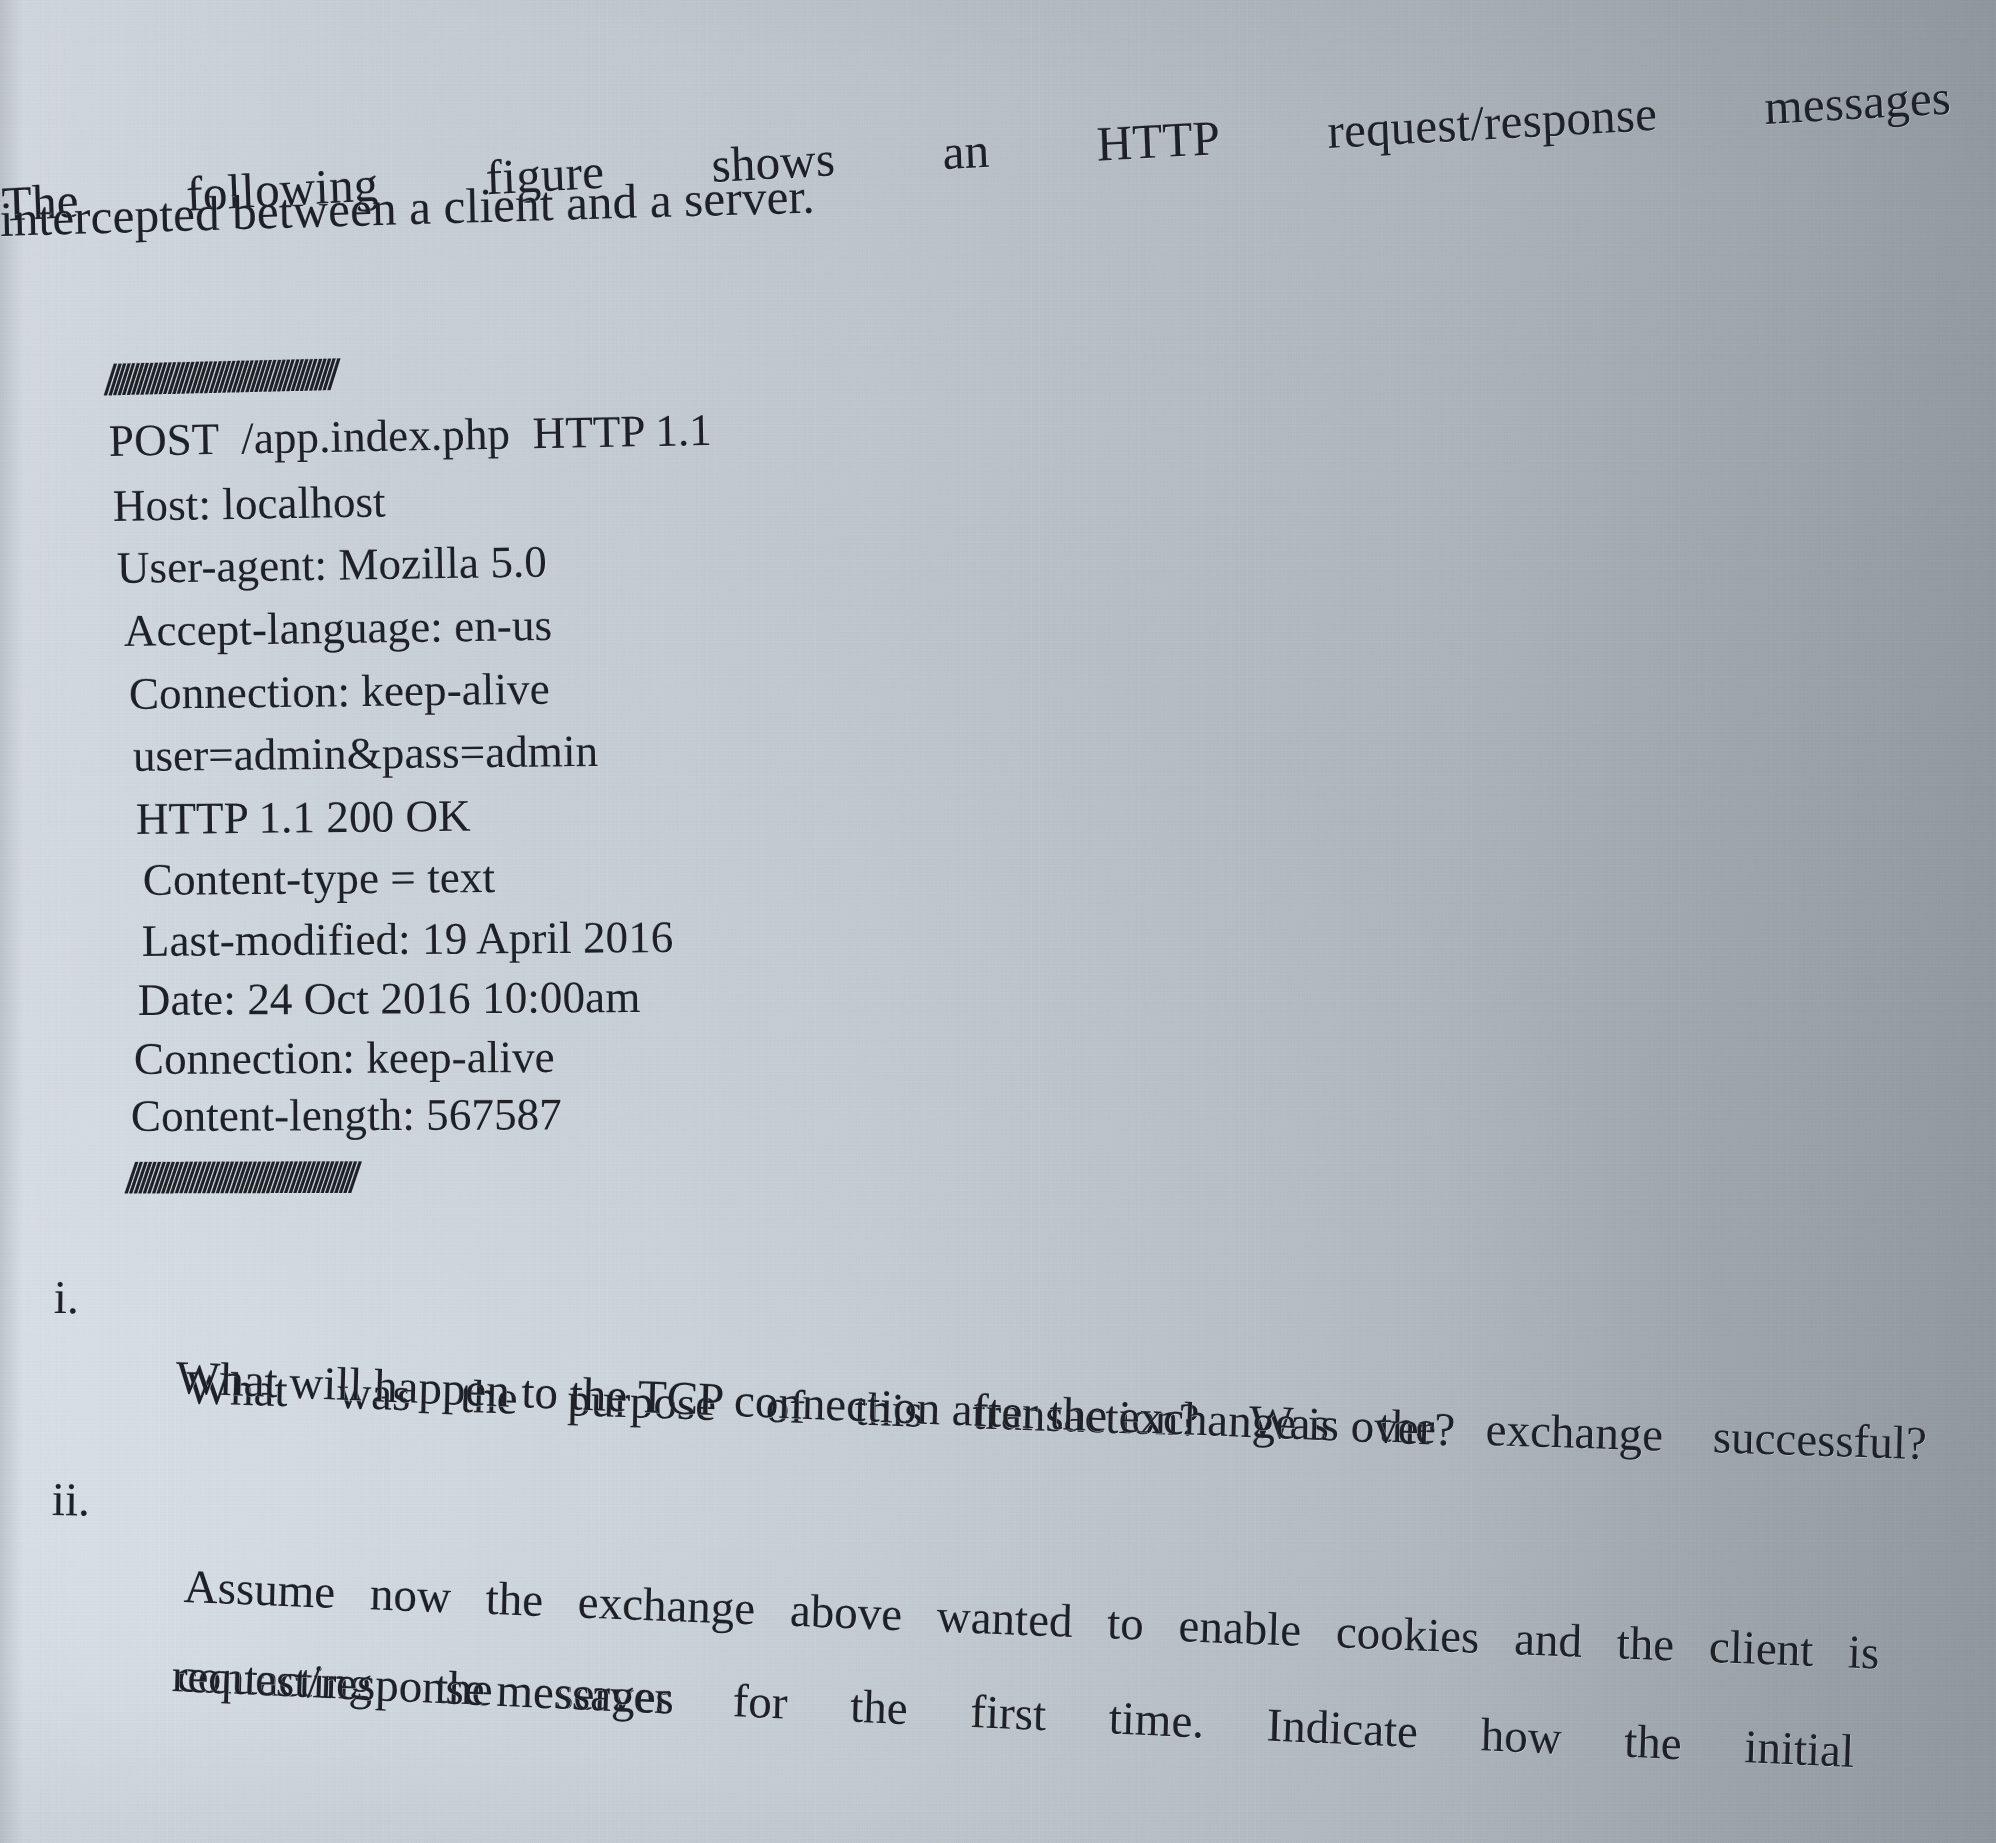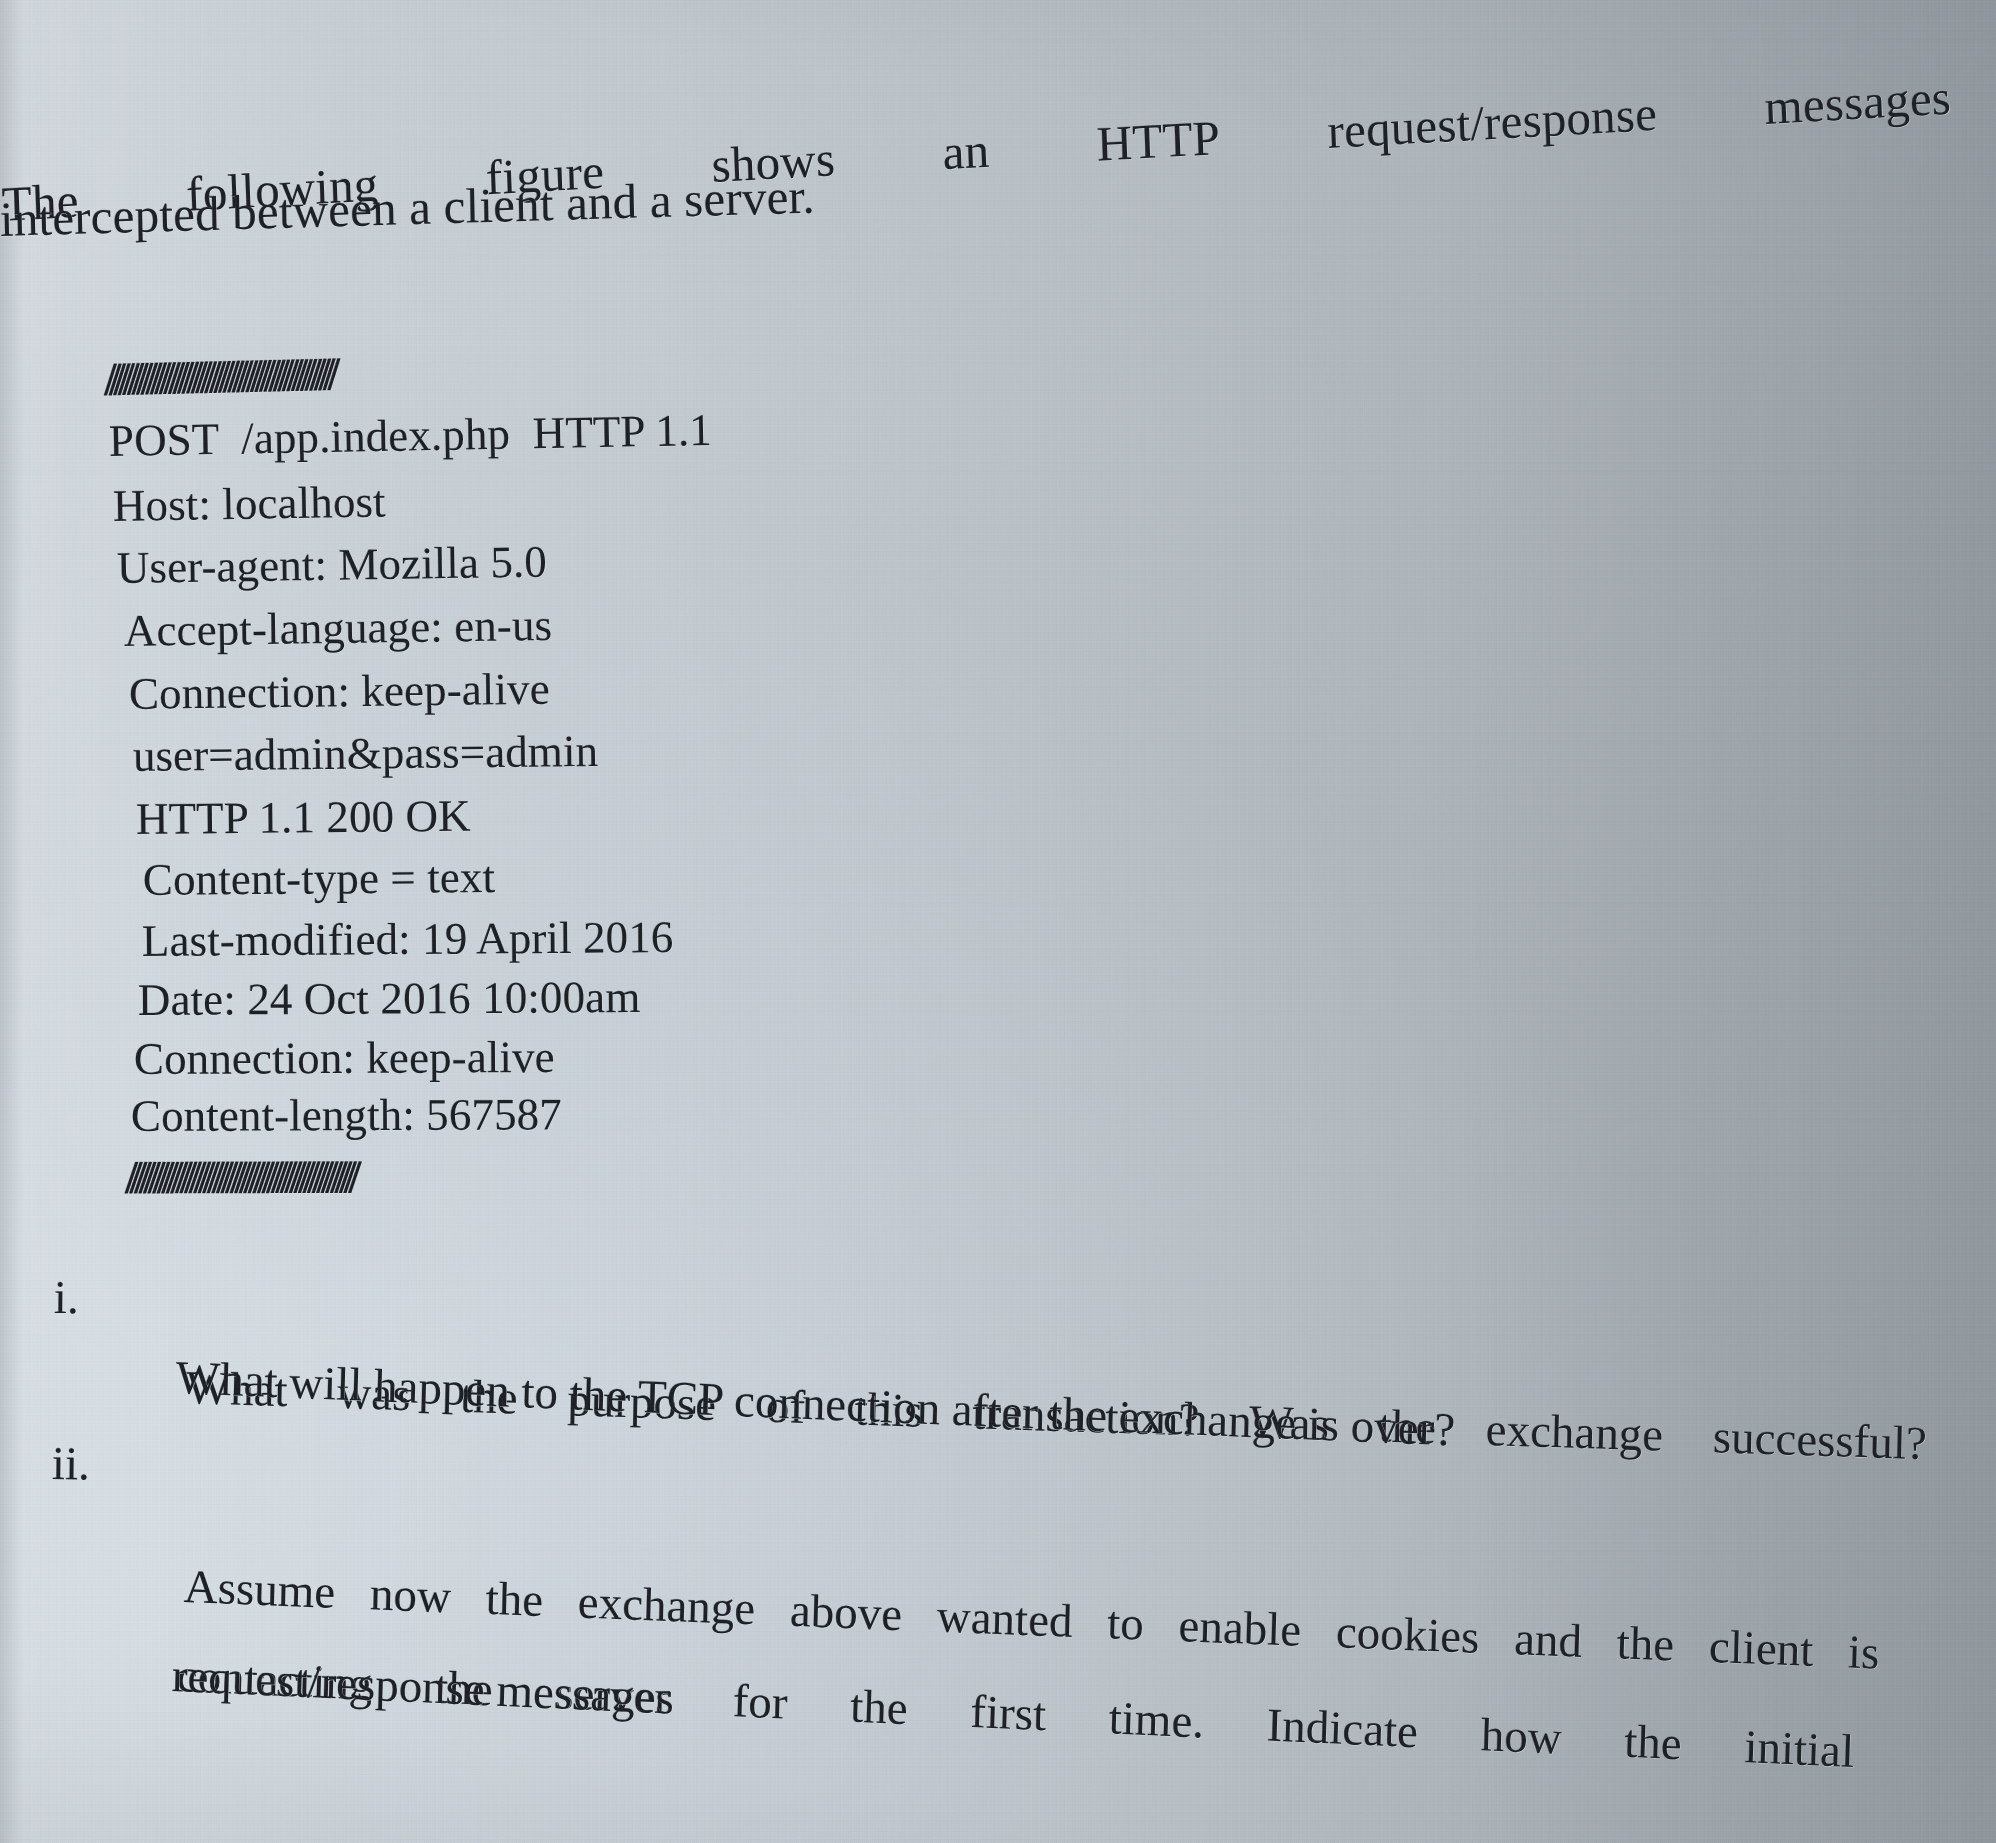--- a/index.html
+++ b/index.html
@@ -206,21 +206,21 @@
         <span>transaction?</span>
         <span>Was</span>
         <span>the</span>
         <span>exchange</span>
         <span>successful?</span>
       </div>
     </div>
 
     <div class="line qtext" style="left:176px; top:1354px; transform:rotate(2.35deg) skewX(0.9deg);">What will happen to the TCP connection after the exchange is over?</div>
 
-    <div class="line qnum" style="left:52px; top:1440px; transform:rotate(0.6deg);">ii.</div>
+    <div class="line qnum" style="left:52px; top:1476px; transform:rotate(0.6deg);">ii.</div>
 
     <div class="line qtext" style="left:184px; top:1469px; width:1702px; transform:rotate(2.25deg) skewX(0.8deg);">
       <div class="qjust" style="width:1697px;">
         <span>Assume</span>
         <span>now</span>
         <span>the</span>
         <span>exchange</span>
         <span>above</span>
         <span>wanted</span>
         <span>to</span>

